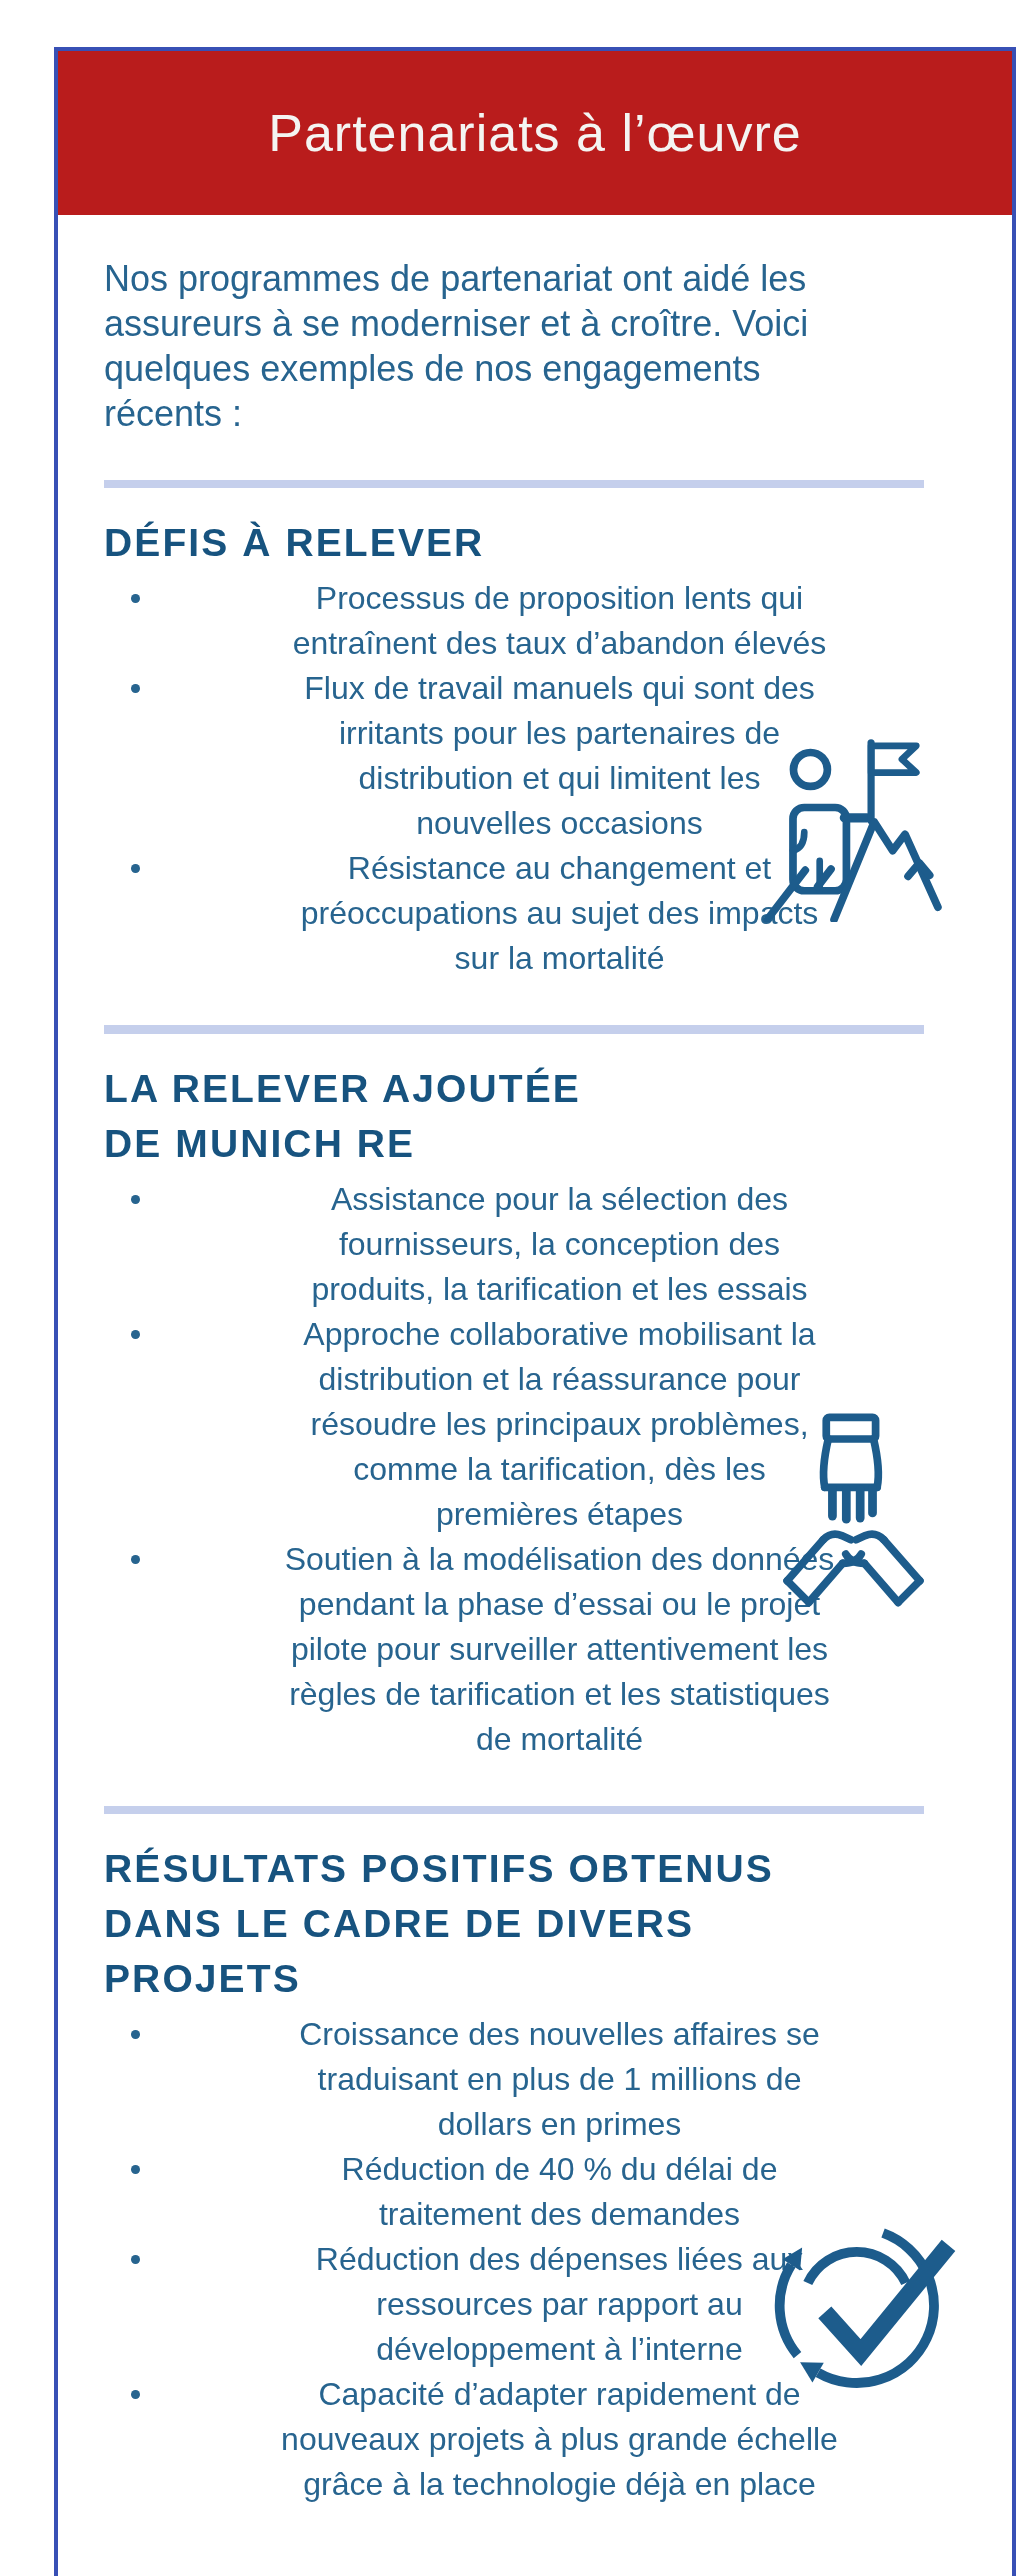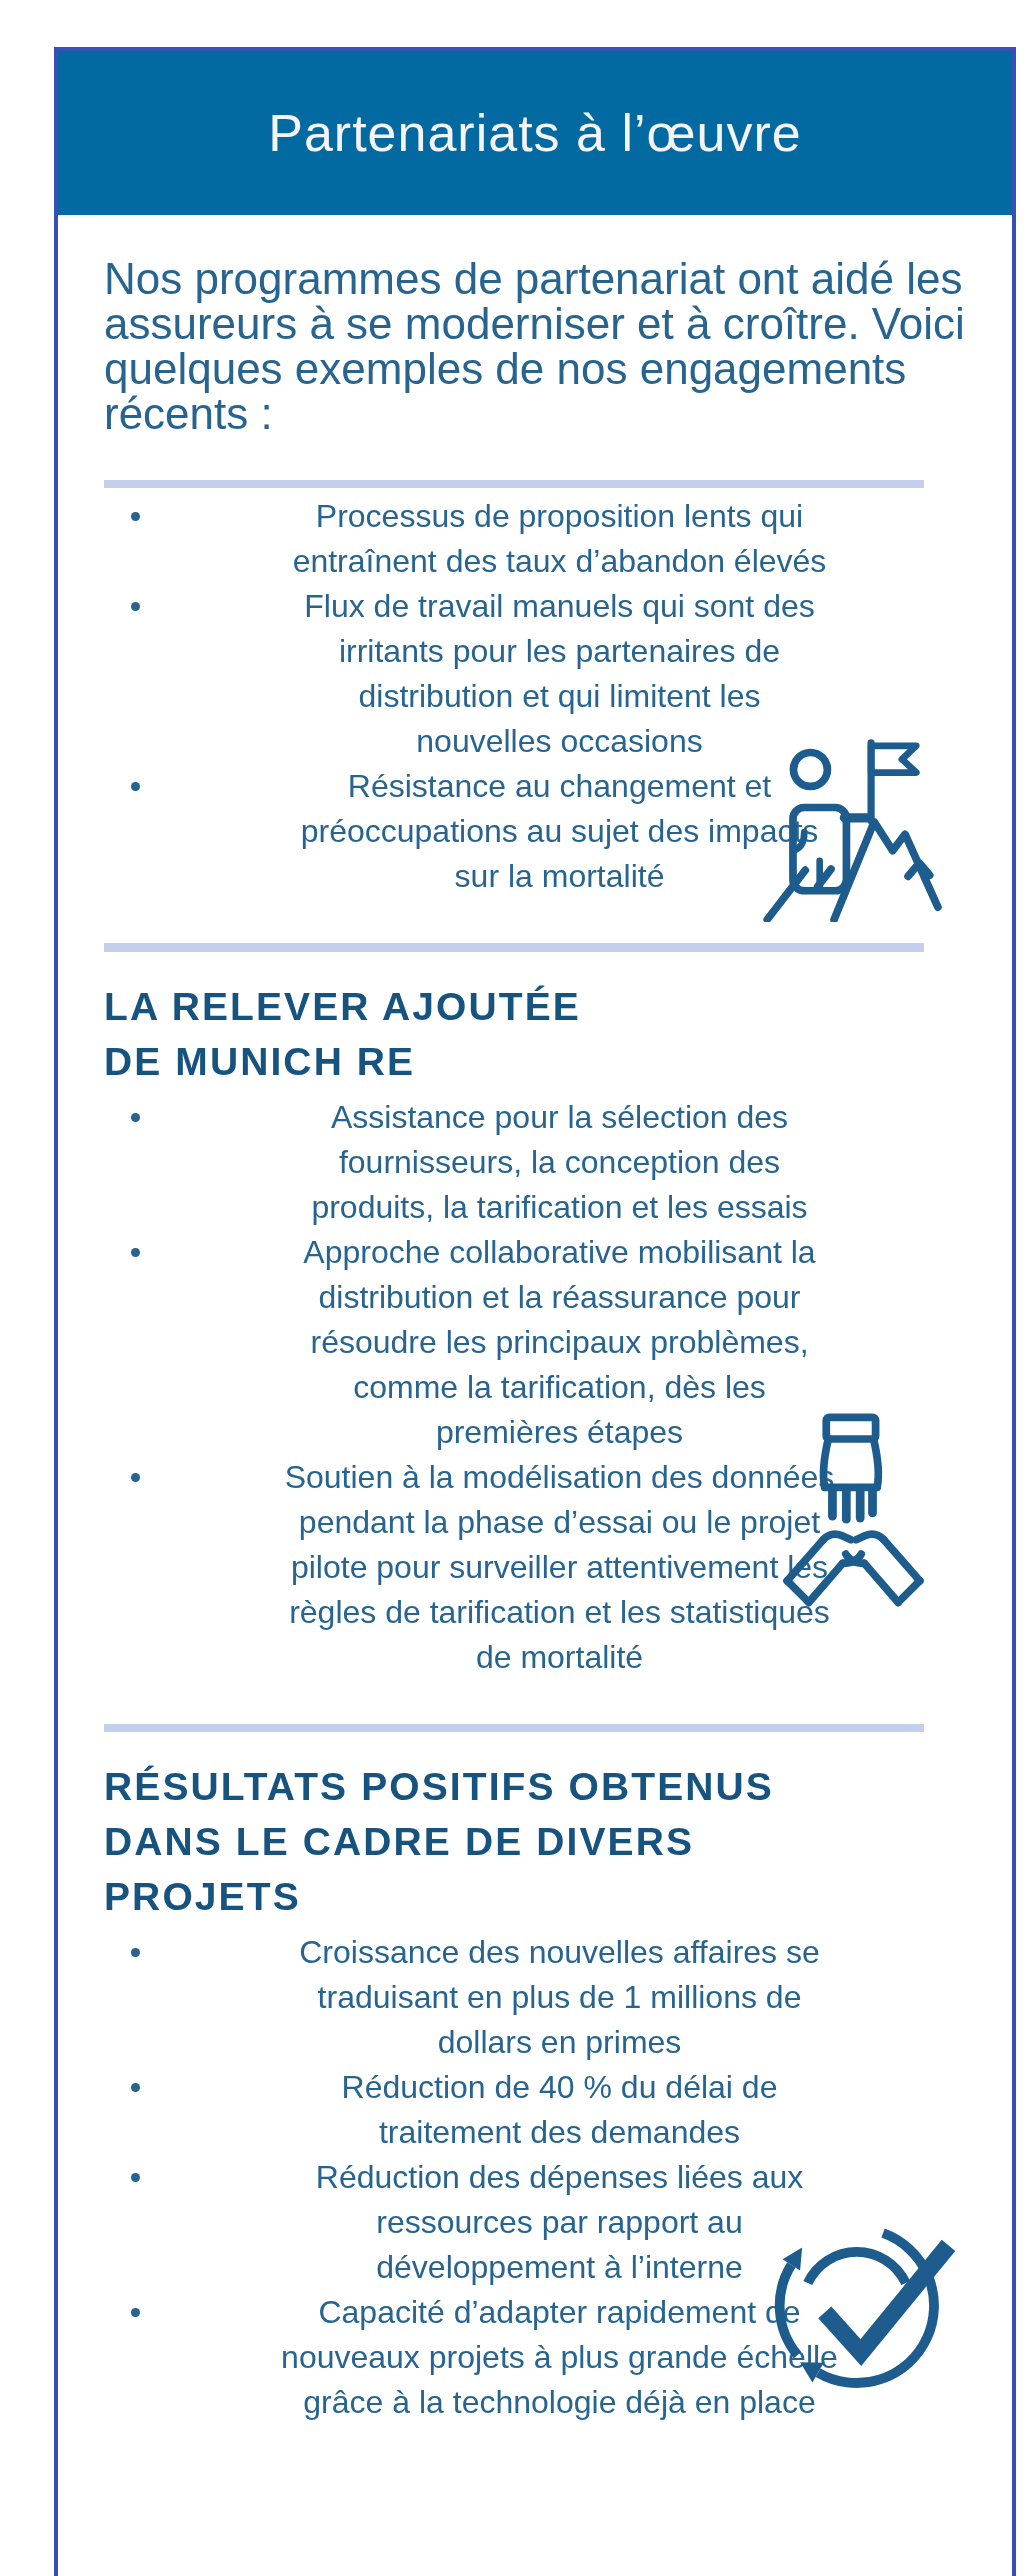--- a/index.html
+++ b/index.html
@@ -11,33 +11,33 @@
   .card{
     position:absolute;left:54px;top:47px;
     width:962px;height:2639px;
     box-sizing:border-box;
     border:4.1px solid #3850b5;
     background:#ffffff;
     display:flex;flex-direction:column;
     overflow:hidden;
   }
   .header-bar{
-    flex:none;height:164px;background:#0369a1;
+    flex:none;height:164px;background:#b91c1c;
     display:flex;align-items:center;justify-content:center;
   }
   .page-title{
     font-size:52px;font-weight:400;letter-spacing:1px;
     color:#f4f4f2;
   }
   .content{
     flex:1;position:relative;padding:0 46px;
   }
   .intro{
     margin:41px 0 0 0;
-    font-size:44px;line-height:45px;color:#27648f;
+    font-size:36px;line-height:45px;color:#27648f;
     white-space:pre-line;
   }
   .divider{
     margin-top:44px;height:8.2px;width:820px;
     background:#c5cfec;
   }
   .section-heading{
     margin:27px 0 0 0;
     font-size:39px;line-height:55px;font-weight:bold;
     letter-spacing:2.1px;color:#17537f;
@@ -70,20 +70,21 @@
   </div>
 
   <div class="content">
 
     <p class="intro">Nos programmes de partenariat ont aidé les
 assureurs à se moderniser et à croître. Voici
 quelques exemples de nos engagements
 récents :</p>
 
     <div class="divider"></div>
+    <h2 class="section-heading">DÉFIS À RELEVER</h2>
     <ul class="bullets">
       <li>Processus de proposition lents qui
 entraînent des taux d’abandon élevés</li>
       <li>Flux de travail manuels qui sont des
 irritants pour les partenaires de
 distribution et qui limitent les
 nouvelles occasions</li>
       <li>Résistance au changement et
 préoccupations au sujet des impacts
 sur la mortalité</li>

